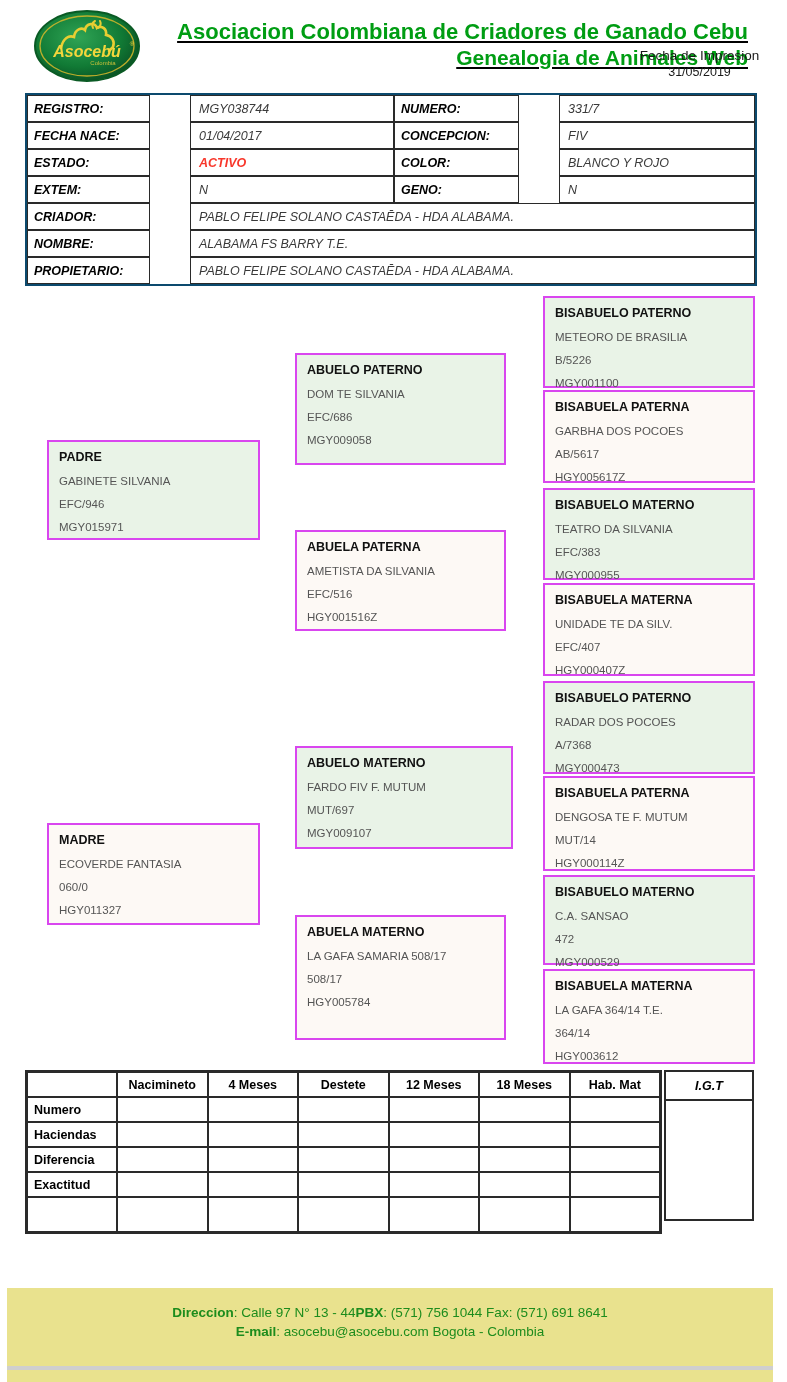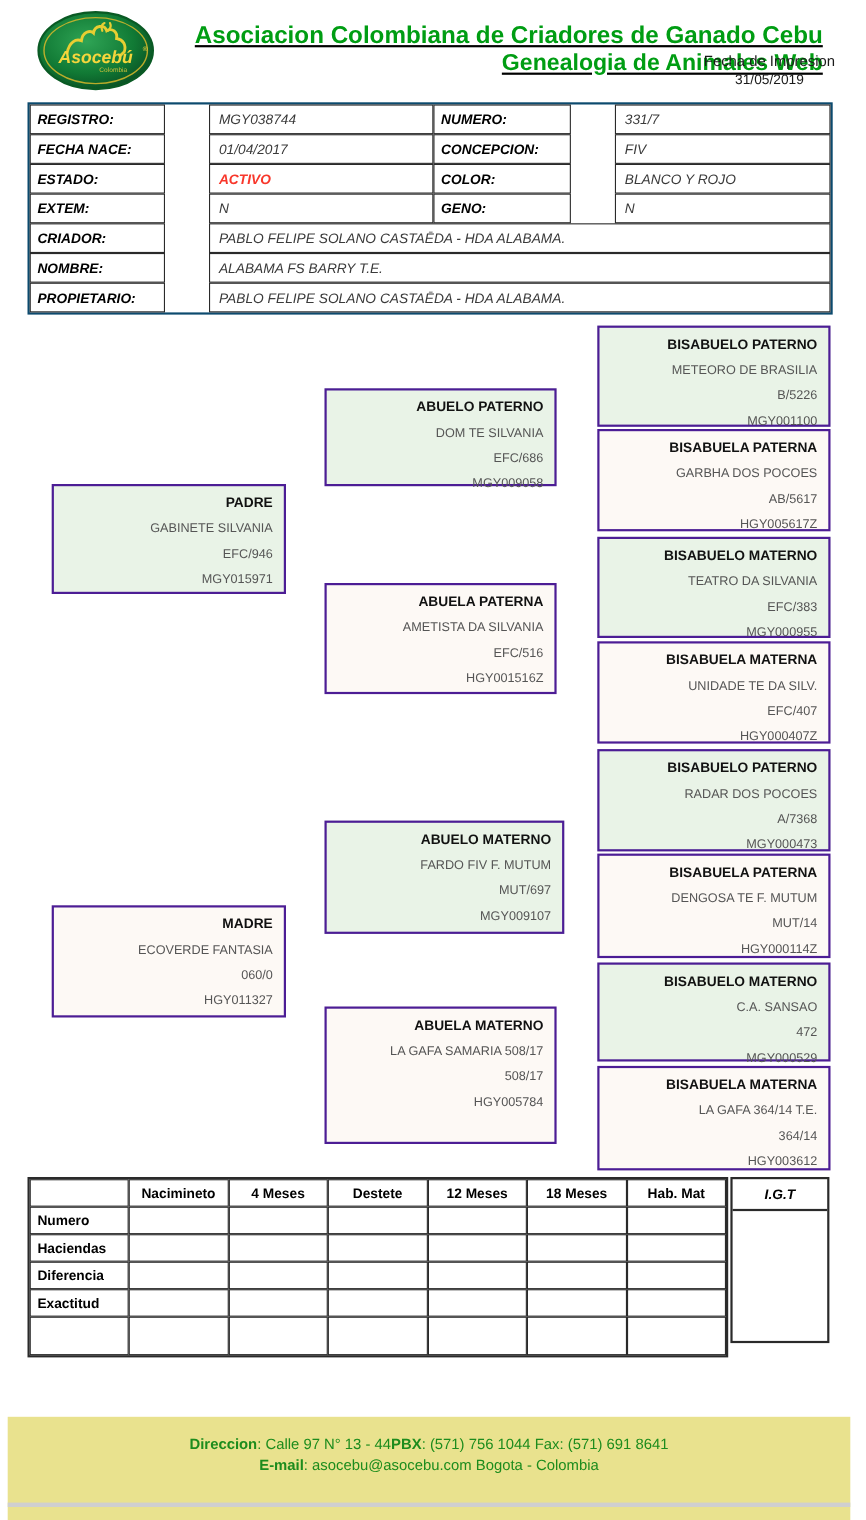--- a/index.html
+++ b/index.html
@@ -18,21 +18,21 @@
   
   .info-table{position:absolute;left:25px;top:93px;width:728px;display:grid;
               grid-template-columns:123px 244px 125px 236px;border:2px solid #0c4a6e;font-style:italic;}
   .cell{border:1px solid #2a2a2a;height:25px;display:flex;align-items:center;overflow:hidden;}
   .lbl{font-weight:bold;font-size:12.5px;color:#000;padding-left:6px;}
   .val{font-size:12.5px;color:#3a3a3a;padding-left:8px;margin-left:40px;}
   .val-red{color:#f8372b;font-weight:bold;}
   .span3{grid-column:2 / span 3;}
 
   
-  .pbox{position:absolute;border:2px solid #4c1d95;box-sizing:border-box;text-align:right;}
+  .pbox{position:absolute;border:2px solid #d946ef;box-sizing:border-box;}
   .pbox.green{background:#e9f3e7;}
   .pbox.white{background:#fdf9f5;}
   .pbox .t{font-weight:bold;font-size:12.5px;color:#111;margin:9px 10px 0 10px;line-height:13px;}
   .pbox .l{font-size:11.5px;color:#555;margin:11px 10px 0 10px;line-height:12px;}
 
   
   .stats-table{position:absolute;left:25px;top:1070px;width:633px;display:grid;
                grid-template-columns:90px repeat(6,1fr);
                grid-template-rows:25px 25px 25px 25px 25px 35px;
                border:2px solid #2a2a2a;background:#fff;}
@@ -122,21 +122,21 @@
     <div class="l">EFC/946</div>
     <div class="l">MGY015971</div>
   </div>
   <div class="pbox white" style="left:47px;top:823px;width:213px;height:102px">
     <div class="t">MADRE</div>
     <div class="l">ECOVERDE FANTASIA</div>
     <div class="l">060/0</div>
     <div class="l">HGY011327</div>
   </div>
 
-  <div class="pbox green" style="left:295px;top:353px;width:211px;height:89px">
+  <div class="pbox green" style="left:295px;top:353px;width:211px;height:112px">
     <div class="t">ABUELO PATERNO</div>
     <div class="l">DOM TE SILVANIA</div>
     <div class="l">EFC/686</div>
     <div class="l">MGY009058</div>
   </div>
   <div class="pbox white" style="left:295px;top:530px;width:211px;height:101px">
     <div class="t">ABUELA PATERNA</div>
     <div class="l">AMETISTA DA SILVANIA</div>
     <div class="l">EFC/516</div>
     <div class="l">HGY001516Z</div>

